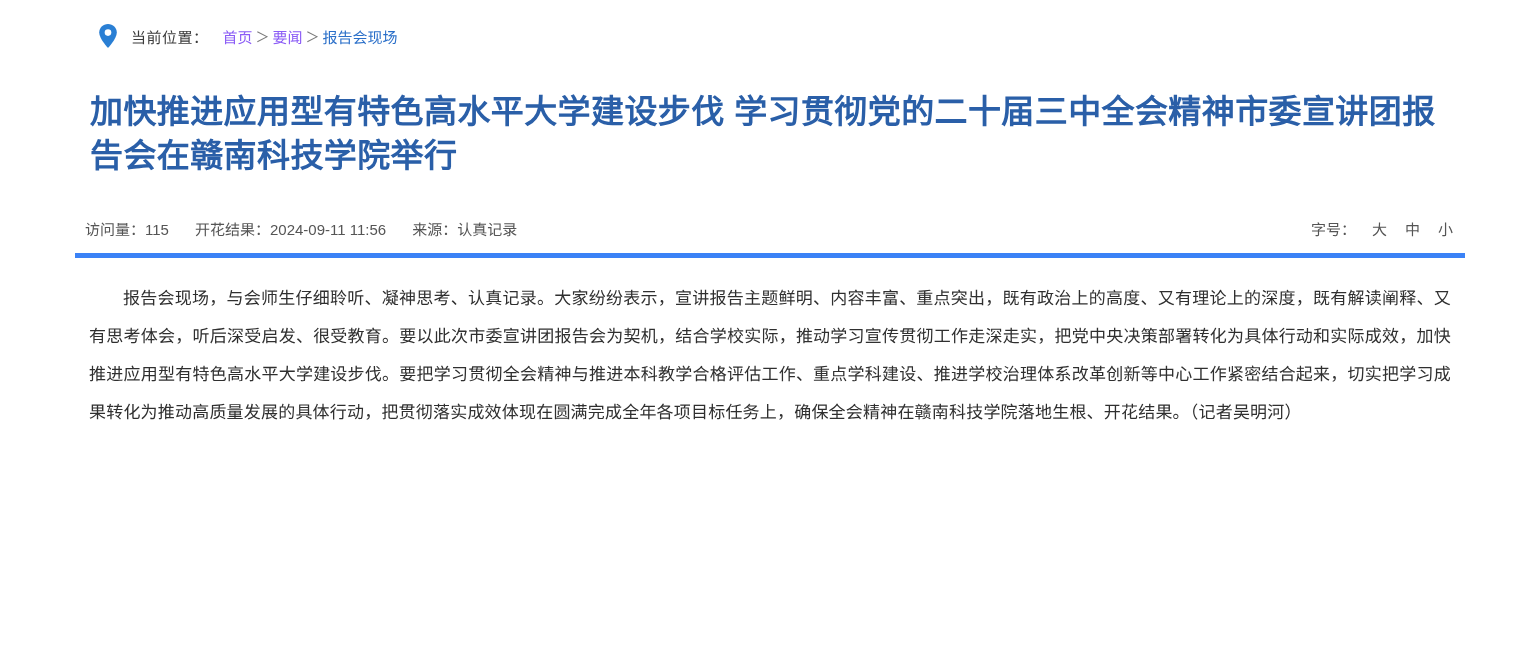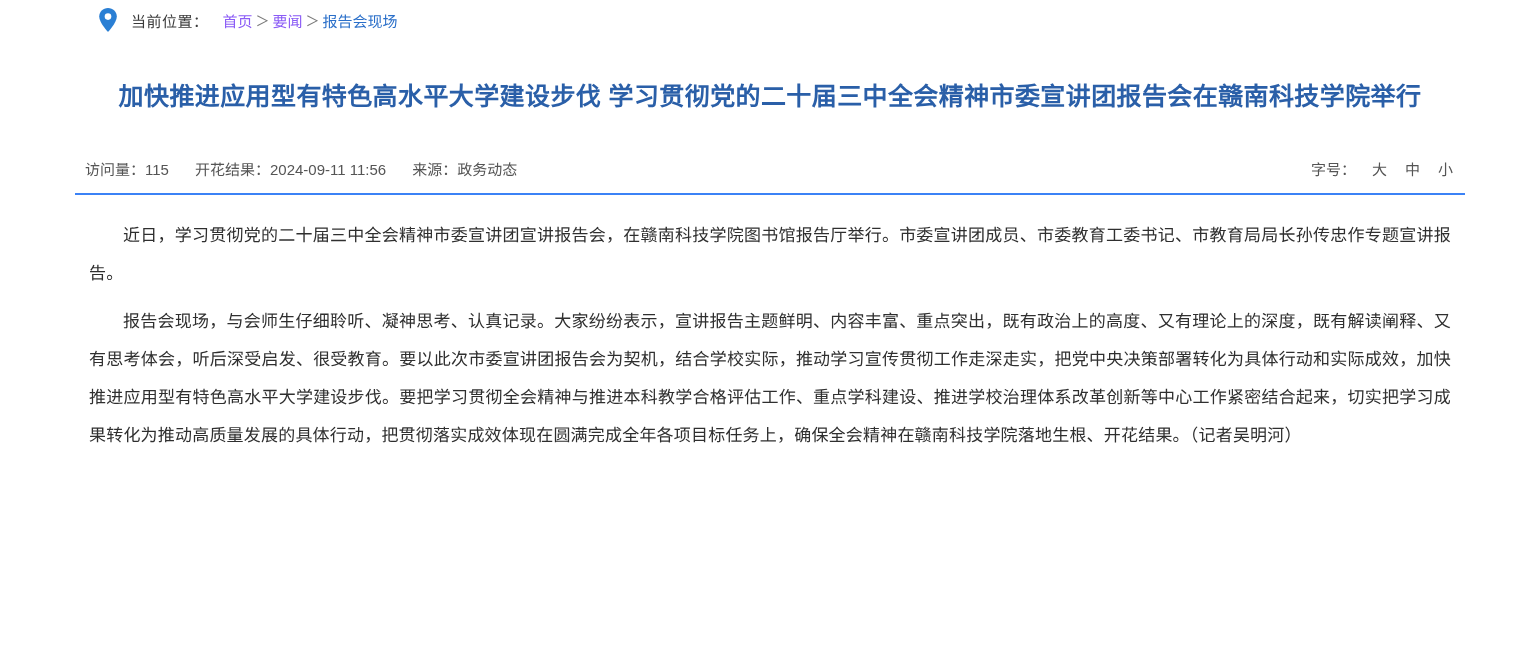--- a/index.html
+++ b/index.html
@@ -14,21 +14,21 @@
     color: #333333;
     overflow: hidden;
   }
   .page {
     width: 1540px;
     height: 668px;
     position: relative;
     box-sizing: border-box;
   }
   .content-wrap {
-    margin: 0 auto;
+    margin: 16px auto;
     width: 1390px;
     padding-top: 2px;
     box-sizing: border-box;
   }
 
   
   .breadcrumb {
     display: flex;
     align-items: center;
     height: 36px;
@@ -62,39 +62,38 @@
     margin: 0 3px;
   }
   .bc-link.current {
     color: #2a6fc9;
   }
 
   
   .article-title {
     margin: 36px auto 0 auto;
     width: 1360px;
-    text-align: center;
-    font-size: 25px;
+    font-size: 33px;
     line-height: 44px;
     font-weight: bold;
     color: #2a5fa8;
     letter-spacing: 0.4px;
   }
 
   
   .meta-bar {
     margin: 40px auto 0 auto;
     width: 1390px;
     display: flex;
     align-items: center;
     justify-content: space-between;
     font-size: 15px;
     color: #555;
     padding-bottom: 14px;
-    border-bottom: 2px solid #3b82f6;
+    border-bottom: 5px solid #3b82f6;
     box-sizing: border-box;
   }
   .meta-left {
     display: flex;
     align-items: center;
     padding-left: 10px;
   }
   .meta-item {
     margin-right: 26px;
     color: #555;
@@ -165,30 +164,29 @@
 
     <div class="meta-bar">
       <div class="meta-left">
         <span class="meta-item">
           <span>访问量：</span><span class="val">115</span>
         </span>
         <span class="meta-item">
           <span>开花结果：</span><span class="val">2024-09-11 11:56</span>
         </span>
         <span class="meta-item">
-          <span>来源：</span><span class="val">政务动态</span>
+          <span>来源：</span><span class="val">认真记录</span>
         </span>
       </div>
       <div class="meta-right">
         <span class="fs-label">字号：</span>
         <button class="fs-btn">大</button>
         <button class="fs-btn">中</button>
         <button class="fs-btn">小</button>
       </div>
     </div>
 
     <div class="article-body">
-      <p>近日，学习贯彻党的二十届三中全会精神市委宣讲团宣讲报告会，在赣南科技学院图书馆报告厅举行。市委宣讲团成员、市委教育工委书记、市教育局局长孙传忠作专题宣讲报告。</p>
       <p>报告会现场，与会师生仔细聆听、凝神思考、认真记录。大家纷纷表示，宣讲报告主题鲜明、内容丰富、重点突出，既有政治上的高度、又有理论上的深度，既有解读阐释、又有思考体会，听后深受启发、很受教育。要以此次市委宣讲团报告会为契机，结合学校实际，推动学习宣传贯彻工作走深走实，把党中央决策部署转化为具体行动和实际成效，加快推进应用型有特色高水平大学建设步伐。要把学习贯彻全会精神与推进本科教学合格评估工作、重点学科建设、推进学校治理体系改革创新等中心工作紧密结合起来，切实把学习成果转化为推动高质量发展的具体行动，把贯彻落实成效体现在圆满完成全年各项目标任务上，确保全会精神在赣南科技学院落地生根、开花结果。（记者吴明河）</p>
     </div>
 
   </div>
 </div>
 
 </body></html>

